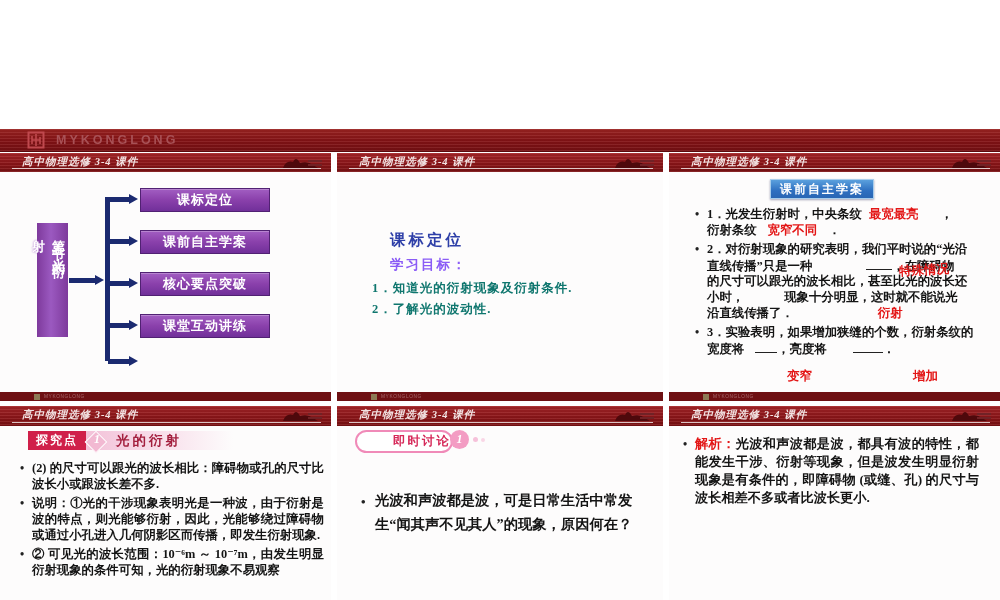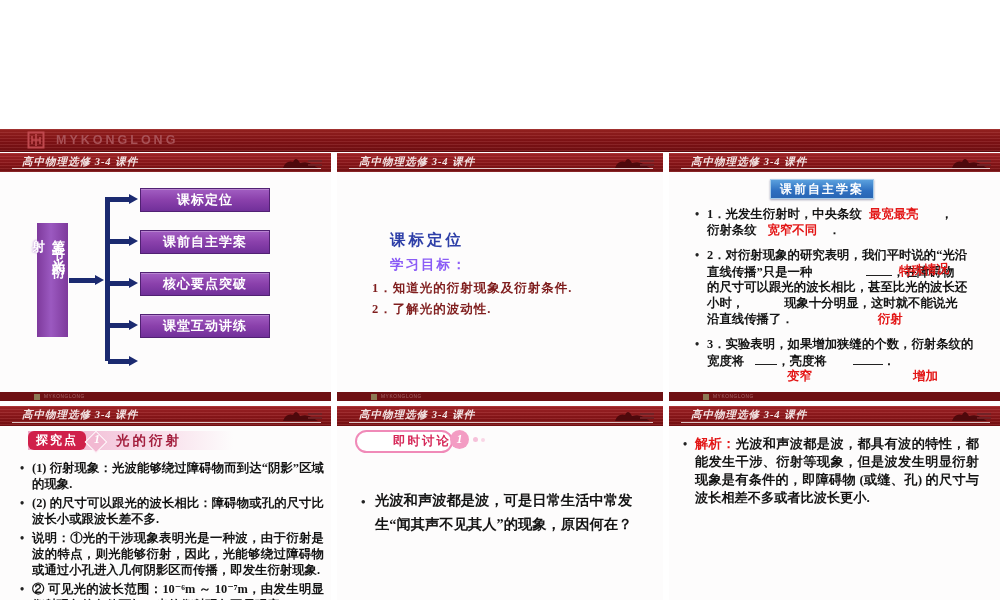--- a/index.html
+++ b/index.html
@@ -50,50 +50,50 @@
   .toc-btn{position:absolute;left:140px;width:128px;height:22px;line-height:22px;
     text-align:center;color:#fff;font-weight:bold;font-size:13px;letter-spacing:1px;
     background:linear-gradient(180deg,#a25ec2,#8a40ab 50%,#71309a);
     border:1px solid #512173;box-shadow:inset 0 1px 0 rgba(255,255,255,.25);
     font-family:"Liberation Sans","DejaVu Sans",sans-serif;cursor:pointer;}
   
   .obj-title{position:absolute;left:53px;top:58px;font-size:15.5px;letter-spacing:3px;
     color:#2e3fa8;font-weight:600;}
   .obj-sub{position:absolute;left:53px;top:84px;font-size:13.5px;letter-spacing:2px;
     color:#8b5cf6;font-weight:700;}
-  .obj-item{position:absolute;left:35px;font-size:12.5px;color:#7f1d1d;font-weight:600;
+  .obj-item{position:absolute;left:35px;font-size:12.5px;color:#0f766e;font-weight:600;
     letter-spacing:1px;}
   
   .blue-banner{position:absolute;left:101px;top:7px;width:102px;height:18px;line-height:18px;
     text-align:center;color:#fff;font-weight:bold;font-size:12px;letter-spacing:2px;
     background:linear-gradient(180deg,#5aa0dd,#2e6fc0 60%,#2a66b4);
     border:1px solid #a8cdeb;box-shadow:0 1px 2px rgba(0,0,60,.35);
     font-family:"Liberation Sans","DejaVu Sans",sans-serif;}
   .s3text{position:absolute;left:38px;top:34px;width:282px;font-size:12.4px;
     font-weight:600;line-height:16px;}
   .tline{position:relative;white-space:nowrap;height:16px;}
   .blt::before{content:"•";position:absolute;left:-12px;top:0;font-size:12px;color:#222;}
-  .mt3{margin-top:9px;}
+  .mt3{margin-top:3px;}
   .ans{color:#e31616;font-weight:700;}
   .gap40{display:inline-block;width:40px;}
   .gap54{display:inline-block;width:54px;}
   .blank{display:inline-block;border-bottom:1px solid #222;height:12px;}
   .w22{width:22px;} .w26{width:26px;} .w30{width:30px;}
   .ml7{margin-left:7px;} .ml11{margin-left:11px;} .ml22{margin-left:22px;}
   .ml26{margin-left:26px;} .ml84{margin-left:84px;}
   .abs-ans{position:absolute;font-size:12.5px;}
   .ans-special{left:230px;top:90px;transform:rotate(-3deg);}
   .ans-narrow{left:118px;top:196px;}
   .ans-increase{left:244px;top:196px;}
   
   .explore-strip{position:absolute;left:28px;top:5px;width:205px;height:19px;
     background:linear-gradient(90deg,#eeaac9,#f7d7e6 55%,rgba(255,255,255,0));}
   .explore-tag{position:absolute;left:0;top:0;width:58px;height:19px;line-height:19px;
     text-align:center;background:#d0204a;color:#fff;font-weight:bold;font-size:12px;
-    letter-spacing:2px;font-family:"Liberation Sans","DejaVu Sans",sans-serif;border-radius:6px;}
+    letter-spacing:2px;font-family:"Liberation Sans","DejaVu Sans",sans-serif;}
   .explore-diamond{position:absolute;left:60px;top:2.5px;width:14px;height:14px;
     background:#f2b9d2;border:1.5px solid #fff;transform:rotate(45deg);}
   .explore-num{position:absolute;left:62px;top:1px;width:14px;text-align:center;
     color:#fff;font-weight:bold;font-style:italic;font-size:12px;}
   .explore-title{position:absolute;left:88px;top:1px;font-size:13.5px;font-weight:bold;
     letter-spacing:3px;color:#a31f3e;}
   .s4text{position:absolute;left:32px;top:34px;width:292px;font-size:12.4px;
     font-weight:600;line-height:16px;text-align:justify;}
   .s4text p{position:relative;margin:0 0 3px 0;}
   .s4text p::before{content:"•";position:absolute;left:-12px;top:0;font-size:12px;color:#222;}
@@ -241,21 +241,20 @@
       </svg>
     </div>
     <div class="content">
       <div class="explore-strip">
         <span class="explore-tag">探究点</span>
         <span class="explore-diamond"></span>
         <span class="explore-num">1</span>
         <span class="explore-title">光的衍射</span>
       </div>
       <div class="s4text">
-        <p><span class="bold">(1)</span><span> 衍射现象：光波能够绕过障碍物而到达“阴影”区域的现象.</span></p>
         <p><span class="bold">(2)</span><span> 的尺寸可以跟光的波长相比：障碍物或孔的尺寸比波长小或跟波长差不多.</span></p>
         <p><span class="bold">说明：</span><span>①光的干涉现象表明光是一种波，由于衍射是波的特点，则光能够衍射，因此，光能够绕过障碍物或通过小孔进入几何阴影区而传播，即发生衍射现象.</span></p>
         <p><span>② 可见光的波长范围：</span><span class="bold">10⁻⁶m ～ 10⁻⁷m</span><span>，由发生明显衍射现象的条件可知，光的衍射现象不易观察</span></p>
       </div>
     </div>
   </div>
 
   <div class="slide r2 c2">
     <div class="shead">
       <span class="shead-title">高中物理选修 3-4 课件</span>

